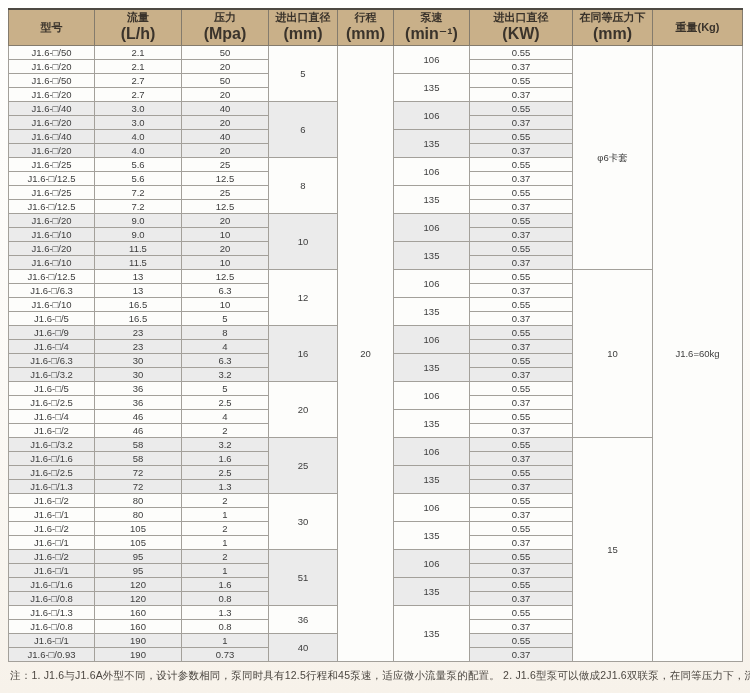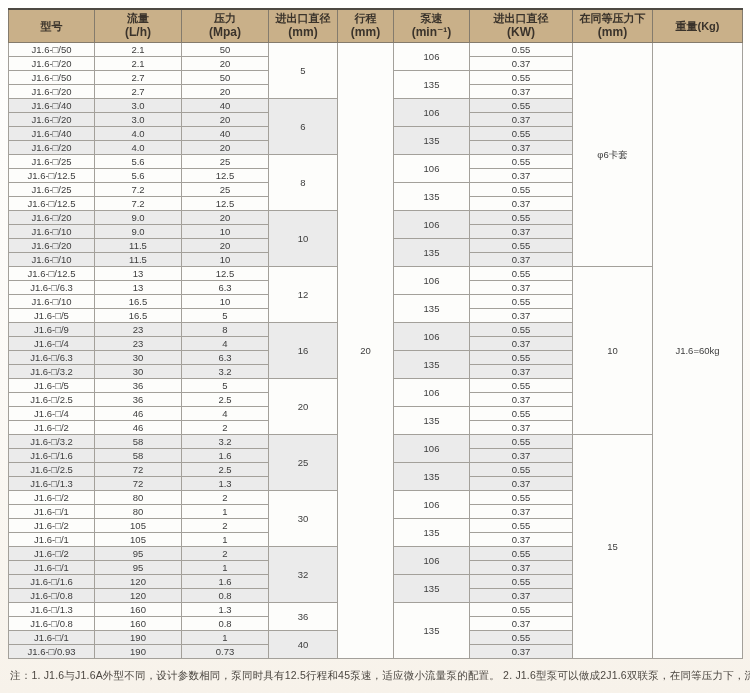--- a/index.html
+++ b/index.html
@@ -19,21 +19,21 @@
     border:1px solid #6e6a62;
   }
   .spec th {
     background:var(--header-bg,#c9b089);
     color:var(--header-text,#3a332b);
     font-size:11px; font-weight:bold; line-height:1.3;
     height:33px; padding:0;
     border:1px solid #847b6c;
     border-top:2px solid #4e4a43;
   }
-  .spec th .h2 { font-size:12px; font-weight:bold; }
+  .spec th .h2 { font-size:16px; font-weight:bold; }
   .spec td {
     height:13px; line-height:13px; padding:0;
     font-size:9.5px; color:var(--text,#3d3d3d);
     text-align:center; vertical-align:middle;
     border:1px solid #a3a09a;
     background:#fdfdfb;
   }
   .spec td.shade { background:var(--row-shade,#ebebeb); }
   .note {
     position:absolute; left:10px; top:669px;
@@ -344,21 +344,21 @@
         <tr>
           <td>J1.6-□/1</td>
           <td>105</td>
           <td>1</td>
           <td>0.37</td>
         </tr>
         <tr>
           <td class="shade">J1.6-□/2</td>
           <td class="shade">95</td>
           <td class="shade">2</td>
-          <td class="shade" rowspan="4">32</td>
+          <td class="shade" rowspan="4">51</td>
           <td class="shade" rowspan="2">106</td>
           <td class="shade">0.55</td>
         </tr>
         <tr>
           <td class="shade">J1.6-□/1</td>
           <td class="shade">95</td>
           <td class="shade">1</td>
           <td class="shade">0.37</td>
         </tr>
         <tr>

